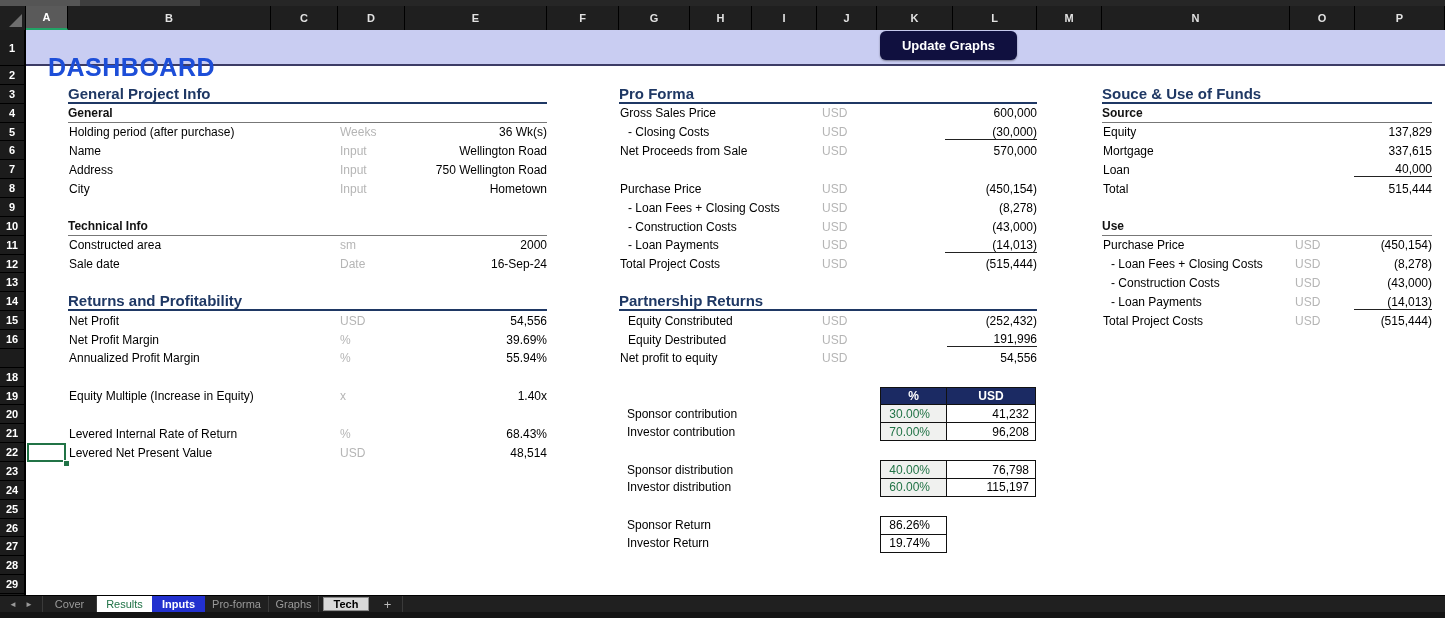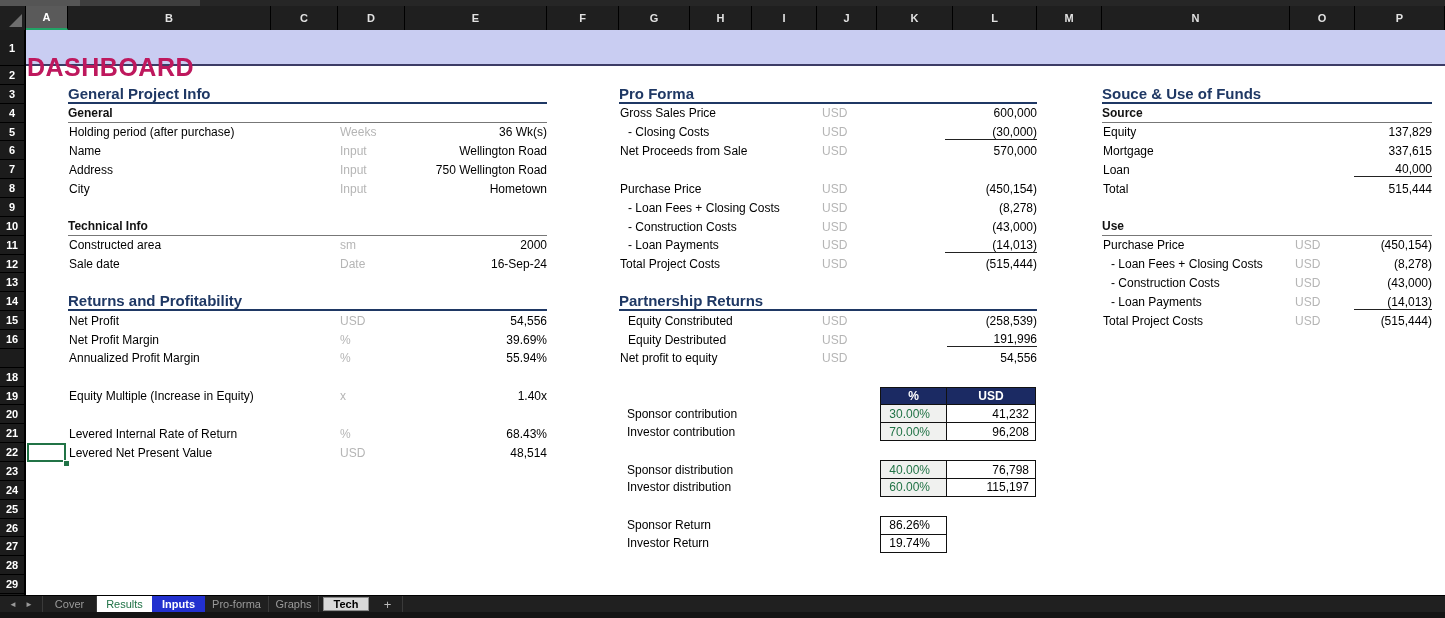--- a/index.html
+++ b/index.html
@@ -19,21 +19,21 @@
   .col-h.sel{background:#5a5a5a;border-bottom:2px solid #21a366;color:#fff;}
   
   .row-headers{position:absolute;left:0;top:30px;width:26px;height:565px;background:#1c1c1c;border-right:2px solid #000;box-sizing:border-box;}
   .row-h{box-sizing:border-box;border-bottom:1px solid #000;color:#fff;font-size:11px;font-weight:bold;
          display:flex;align-items:center;justify-content:center;}
   
   .sheet{position:absolute;left:26px;top:66px;width:1419px;height:529px;background:#fff;}
   
   .title-band{position:absolute;left:26px;top:30px;width:1419px;height:36px;background:#c9cdf2;
               border-bottom:2px solid #3c3c66;box-sizing:border-box;display:flex;align-items:center;}
-  .title-text{font-size:25px;font-weight:bold;color:#be185d;padding-left:1px;letter-spacing:.5px;margin-top:40px;}
+  .title-text{font-size:25px;font-weight:bold;color:#1d4ed8;padding-left:22px;letter-spacing:.5px;margin-top:40px;}
   .update-btn{position:absolute;left:880px;top:31px;width:137px;height:29px;background:#10103f;color:#fff;
               border:none;border-radius:6px;font-family:"Liberation Sans",sans-serif;font-size:13px;
               font-weight:bold;cursor:pointer;box-shadow:0 1px 2px rgba(0,0,0,.4);}
   
   .sec{position:absolute;}
   .sec-title{box-sizing:border-box;height:18.9px;border-bottom:2px solid #1f3864;color:#1f3864;
              font-size:15px;font-weight:bold;display:flex;align-items:flex-end;line-height:16px;}
   .subhead{box-sizing:border-box;height:18.9px;border-bottom:1px solid #777;font-size:12px;font-weight:bold;
            color:#111;display:flex;align-items:center;}
   .line{height:18.9px;display:flex;align-items:center;font-size:12px;color:#000;white-space:nowrap;}
@@ -131,20 +131,21 @@
       <div class="row-h" style="height: 18.86px;">27</div>
       <div class="row-h" style="height: 18.86px;">28</div>
       <div class="row-h" style="height: 18.86px;">29</div>
     </div>
 
   <div class="sheet"></div>
 
   <div class="title-band">
     <span class="title-text">DASHBOARD</span>
   </div>
+  <button class="update-btn">Update Graphs</button>
 
   <section class="sec" id="sec-gpi" style="left:68px;top:84.9px;width:479px">
     <div class="sec-title">General Project Info</div>
     <div class="sec-body">
         <div class="subhead">General</div>
         <div class="line">
           <span class="lbl">Holding period (after purchase)</span>
           <span class="unit" style="width: 60px;">Weeks</span>
           <span class="val" style="width: 147px;">36 Wk(s)</span>
         </div>
@@ -262,21 +263,21 @@
         </div>
       </div>
   </section>
 
   <section class="sec" id="sec-pr" style="left:619px;top:292.3px;width:418px">
     <div class="sec-title">Partnership Returns</div>
     <div class="sec-body">
         <div class="line indent">
           <span class="lbl">Equity Constributed</span>
           <span class="unit" style="width: 125px;">USD</span>
-          <span class="val" style="width: 90px;">(258,539)</span>
+          <span class="val" style="width: 90px;">(252,432)</span>
         </div>
         <div class="line indent">
           <span class="lbl">Equity Destributed</span>
           <span class="unit" style="width: 125px;">USD</span>
           <span class="val ul" style="width: 90px;">191,996</span>
         </div>
         <div class="line">
           <span class="lbl">Net profit to equity</span>
           <span class="unit" style="width: 125px;">USD</span>
           <span class="val" style="width: 90px;">54,556</span>

